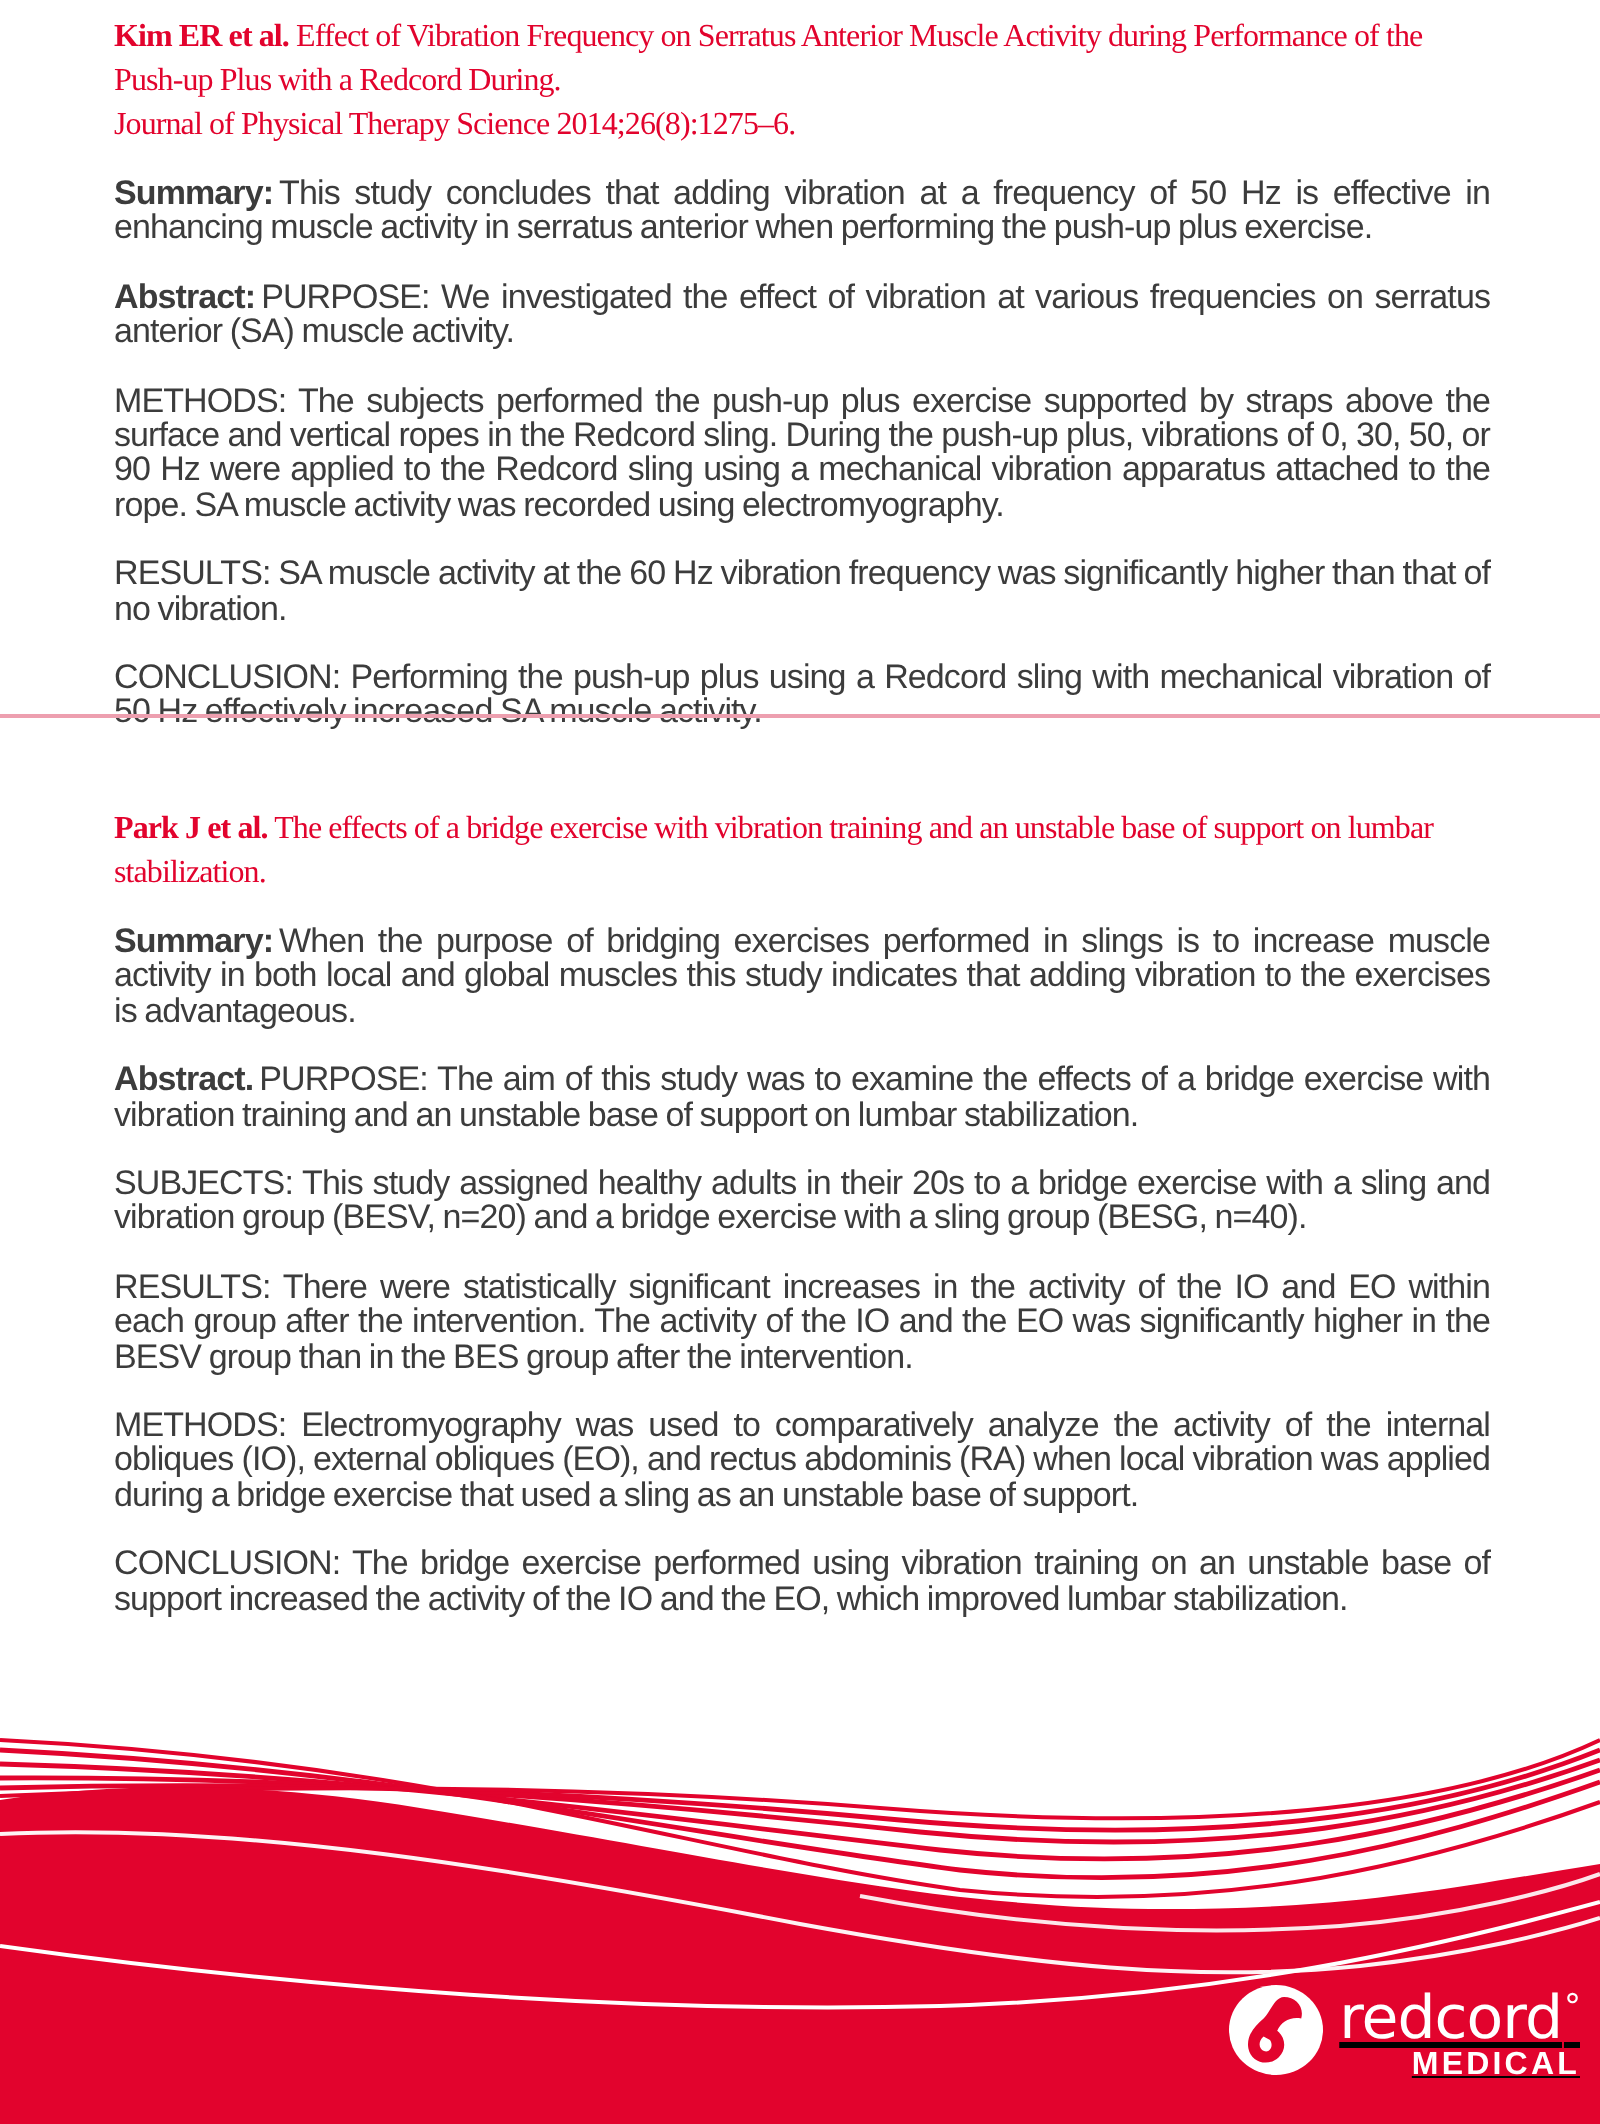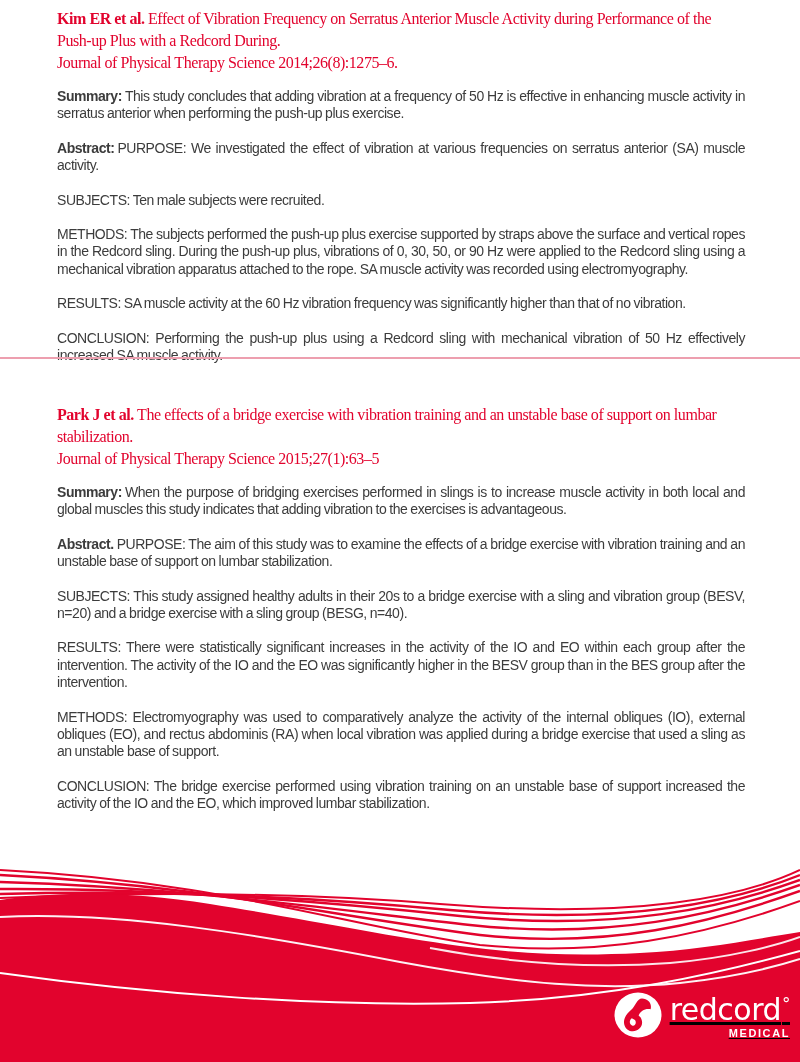--- a/index.html
+++ b/index.html
@@ -15,21 +15,21 @@
     margin:0 0 14px 0;
     font-family:"Liberation Serif", "DejaVu Serif", serif;
     font-size:16px; line-height:22px; font-weight:normal;
     letter-spacing:-0.45px;
     color:var(--brand-red,#E2032D);
   }
   h1.citation .authors { font-weight:bold; }
   h1.citation .journal { display:block;font-family:Liberation Serif, serif; }
   .article p {
     margin:0 0 17px 0;
-    font-size:14px; line-height:17.4px;
+    font-size:17px; line-height:17.4px;
     letter-spacing:-0.45px; word-spacing:-0.5px;
     color:var(--body-text,#3C3C3C);
     text-align:justify;
   }
   .article p b { margin-right:3px; }
   .article p b:empty { display:none; margin:0; }
   .divider {
     position:absolute; left:0; right:0; top:357px; height:2px;
     background:var(--divider,#ED9FAF);
   }
@@ -41,43 +41,42 @@
   }
   .logo-mark { width:50px; height:48px; }
   .logo-text { display:flex; flex-direction:column; align-items:flex-end; }
   .brand {
     font-family:"DejaVu Sans", sans-serif;
     font-size:30px; line-height:30px; color:#fff; letter-spacing:-0.5px;
   }
   .brand .deg { font-size:17px; vertical-align:10px; margin-left:1px; }
   .division {
     font-family:"Liberation Sans", sans-serif;
-    font-weight:bold; font-size:11px; line-height:14px;
+    font-weight:bold; font-size:16px; line-height:14px;
     letter-spacing:1.6px; color:#fff; margin-top:1px;
   }
 </style>
 </head>
 <body style="--brand-red: #E2032D; --body-text: #3C3C3C; --divider: #ED9FAF;">
 
 <div class="page">
 
   <section class="article article-1">
     <h1 class="citation"><span class="authors">Kim ER et al.</span><span> Effect of Vibration Frequency on Serratus Anterior Muscle Activity during Performance of the Push-up Plus with a Redcord During.</span><span class="journal">Journal of Physical Therapy Science 2014;26(8):1275–6.</span></h1>
     <p><b>Summary:</b><span>This study concludes that adding vibration at a frequency of 50 Hz is effective in enhancing muscle activity in serratus anterior when performing the push-up plus exercise.</span></p>
     <p><b>Abstract:</b><span>PURPOSE: We investigated the effect of vibration at various frequencies on serratus anterior (SA) muscle activity.</span></p>
-    <p><span>SUBJECTS: Ten male subjects were recruited.</span></p>
     <p><span>METHODS: The subjects performed the push-up plus exercise supported by straps above the surface and vertical ropes in the Redcord sling. During the push-up plus, vibrations of 0, 30, 50, or 90 Hz were applied to the Redcord sling using a mechanical vibration apparatus attached to the rope. SA muscle activity was recorded using electromyography.</span></p>
     <p><span>RESULTS: SA muscle activity at the 60 Hz vibration frequency was significantly higher than that of no vibration.</span></p>
     <p><span>CONCLUSION: Performing the push-up plus using a Redcord sling with mechanical vibration of 50 Hz effectively increased SA muscle activity.</span></p>
   </section>
 
   <div class="divider"></div>
 
   <section class="article article-2">
-    <h1 class="citation"><span class="authors">Park J et al.</span><span> The effects of a bridge exercise with vibration training and an unstable base of support on lumbar stabilization.</span><span class="journal">Journal of Physical Therapy Science 2015;27(1):63–5</span></h1>
+    <h1 class="citation"><span class="authors">Park J et al.</span><span> The effects of a bridge exercise with vibration training and an unstable base of support on lumbar stabilization.</span></h1>
     <p><b>Summary:</b><span>When the purpose of bridging exercises performed in slings is to increase muscle activity in both local and global muscles this study indicates that adding vibration to the exercises is advantageous.</span></p>
     <p><b>Abstract.</b><span>PURPOSE: The aim of this study was to examine the effects of a bridge exercise with vibration training and an unstable base of support on lumbar stabilization.</span></p>
     <p><span>SUBJECTS: This study assigned healthy adults in their 20s to a bridge exercise with a sling and vibration group (BESV, n=20) and a bridge exercise with a sling group (BESG, n=40).</span></p>
     <p><span>RESULTS: There were statistically significant increases in the activity of the IO and EO within each group after the intervention. The activity of the IO and the EO was significantly higher in the BESV group than in the BES group after the intervention.</span></p>
     <p><span>METHODS: Electromyography was used to comparatively analyze the activity of the internal obliques (IO), external obliques (EO), and rectus abdominis (RA) when local vibration was applied during a bridge exercise that used a sling as an unstable base of support.</span></p>
     <p><span>CONCLUSION: The bridge exercise performed using vibration training on an unstable base of support increased the activity of the IO and the EO, which improved lumbar stabilization.</span></p>
   </section>
 
   <div class="wave-footer">
     <svg width="800" height="207" viewBox="0 0 800 207" preserveAspectRatio="none" aria-hidden="true">

